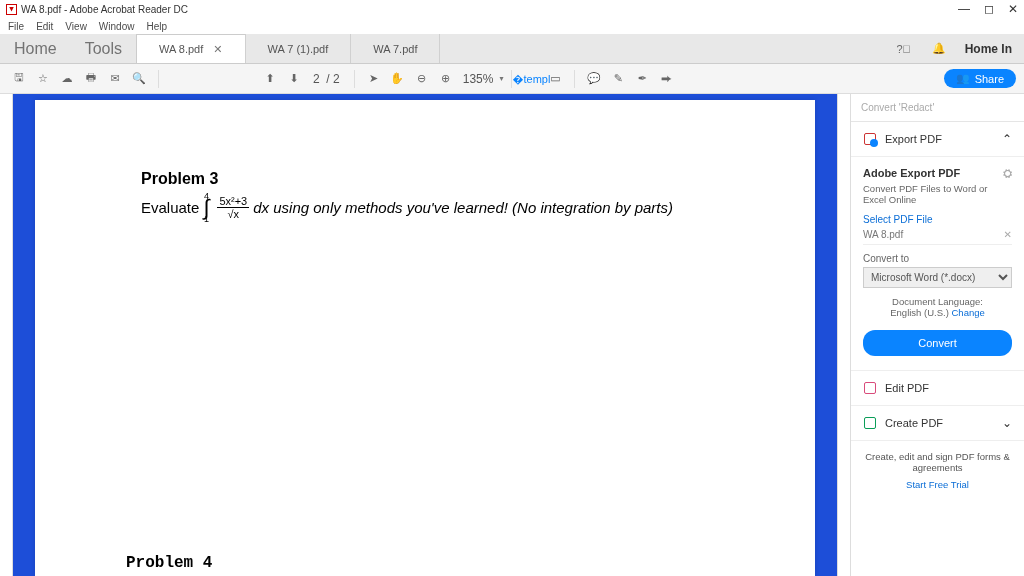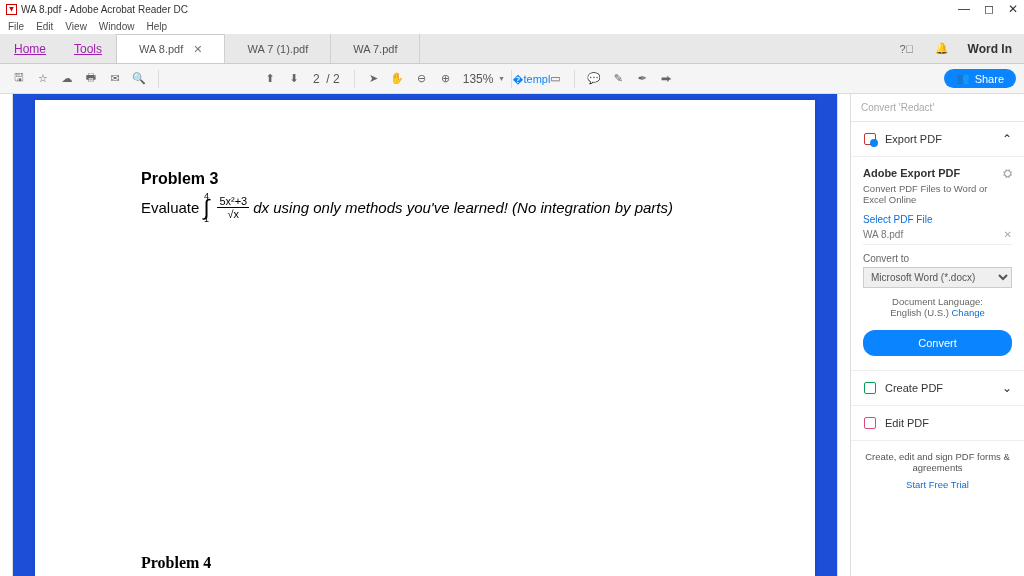--- a/index.html
+++ b/index.html
@@ -3,21 +3,21 @@
 <meta charset="utf-8">
 <style>
 * { margin: 0; padding: 0; box-sizing: border-box; font-family: "Segoe UI", Arial, sans-serif; }
 body { width: 1024px; height: 576px; overflow: hidden; background: #fff; display: flex; flex-direction: column; font-size: 11px; color: #333; }
 .title-bar { height: 18px; background: #fff; display: flex; align-items: center; padding: 0 6px; font-size: 10px; }
 .title-bar .logo { width: 11px; height: 11px; border: 1px solid #c00; margin-right: 4px; position: relative; }
 .title-bar .logo::after { content: ""; position: absolute; inset: 2px; background: #c00; clip-path: polygon(0 0,100% 0,50% 100%); }
 .title-bar .win-controls { margin-left: auto; display: flex; gap: 14px; font-size: 12px; }
 .menu-bar { height: 16px; display: flex; align-items: center; gap: 12px; padding: 0 8px; font-size: 10px; color: #4b4b4b; background:#fff;}
 .tab-strip { height: 30px; background: #e8e8e8; display: flex; align-items: stretch; border-bottom: 1px solid #ccc; }
-.tab-strip .home, .tab-strip .tools { padding: 0 14px; display: flex; align-items: center; font-size: 12px; color: #a21caf; text-decoration: underline; }
+.tab-strip .home, .tab-strip .tools { padding: 0 14px; display: flex; align-items: center; font-size: 16px; color: #737373; }
 .doc-tab { padding: 0 22px; display: flex; align-items: center; font-size: 11px; color: #555; background: #e8e8e8; border-right: 1px solid #d0d0d0; position: relative; gap: 10px; }
 .doc-tab.active { background: #fff; border-top: 1px solid #ccc; border-left: 1px solid #ccc; }
 .doc-tab .close { font-size: 11px; color: #777; }
 .right-head { margin-left: auto; display: flex; align-items: center; gap: 14px; padding: 0 12px; }
 .right-head .signin { font-size: 12px; color: #333; font-weight: 600;}
 .toolbar { height: 30px; background: #f5f5f5; border-bottom: 1px solid #ddd; display: flex; align-items: center; padding: 0 8px; gap: 2px; }
 .tb-ico { width: 22px; height: 22px; display: flex; align-items: center; justify-content: center; color: #666; }
 .tb-sep { width: 1px; height: 18px; background: #ddd; margin: 0 6px; }
 .page-ind { font-size: 12px; color: #555; padding: 0 6px; }
 .zoom-val { font-size: 12px; color: #555; padding: 0 4px; }
@@ -29,21 +29,21 @@
 .doc-area::after{right:0; border-left:1px solid #ddd;}
 .page { width: 780px; background: #fff; margin: 6px 0 0; padding: 70px 50px 10px 50px; font-family: "Times New Roman", serif; color: #000; box-shadow: 0 0 4px rgba(0,0,0,0.15); position:relative;}
 .page h3 { font-size: 16px; font-weight: bold; margin: 0 0 4px 56px; }
 .problem-line { font-size: 15px; margin-left: 56px; display: flex; align-items: center; }
 .intg { display: inline-flex; flex-direction: column; align-items: center; margin: 0 4px; line-height: 0.9; }
 .intg .lim { font-size: 9px; }
 .intg .sym { font-size: 22px; line-height: 0.7; }
 .frac { display: inline-flex; flex-direction: column; align-items: center; margin: 0 4px; line-height: 1; }
 .frac .num { border-bottom: 1px solid #000; padding: 0 2px; font-size: 11px; }
 .frac .den { font-size: 11px; padding-top:1px;}
-.p4 { position: absolute; bottom: 4px; left: 106px; font-size: 16px; font-weight: bold; font-family:Liberation Serif, serif;}
+.p4 { position: absolute; bottom: 4px; left: 91px; font-size: 16px; font-weight: bold; font-family:Liberation Mono, monospace;}
 .side { width: 174px; border-left: 1px solid #ddd; display: flex; flex-direction: column; background: #fff; font-size: 10px; }
 .side .search { border-bottom: 1px solid #e5e5e5; padding: 8px 10px; color: #aaa; }
 .tool-row { padding: 10px 12px; display: flex; align-items: center; gap: 8px; border-bottom: 1px solid #eee; font-size: 11px; color: #333; }
 .tool-row.hd { font-weight: 400; }
 .tool-row .chev { margin-left: auto; font-size: 12px; }
 .export-body { padding: 10px 12px; border-bottom:1px solid #eee; }
 .export-body .htxt { font-weight: bold; font-size: 11px; display:flex; justify-content:space-between;}
 .export-body .sub { color: #666; font-size: 9.5px; margin: 3px 0 8px; line-height:1.2;}
 .export-body .lbl { color: #0a6dd6; font-size: 10px; }
 .export-body .file { display: flex; justify-content: space-between; align-items: center; padding: 4px 0; border-bottom: 1px solid #eee; color:#777; margin-bottom:8px;}
@@ -90,21 +90,21 @@
   </div>
   <div class="doc-tab">
     <span>WA 7 (1).pdf</span>
   </div>
   <div class="doc-tab">
     <span>WA 7.pdf</span>
   </div>
   <div class="right-head">
     <span class="tb-ico">?⃝</span>
     <span class="tb-ico">🔔</span>
-    <span class="signin">Word In</span>
+    <span class="signin">Home In</span>
   </div>
 </div>
 
 <div class="toolbar">
   <span class="tb-ico">🖫</span>
   <span class="tb-ico">☆</span>
   <span class="tb-ico">☁</span>
   <span class="tb-ico">🖶</span>
   <span class="tb-ico">✉</span>
   <span class="tb-ico">🔍</span>
@@ -179,26 +179,26 @@
       </div>
       <div class="lbl2">Convert to</div>
       <select><option>Microsoft Word (*.docx)</option></select>
       <div class="lang">
         <span>Document Language:</span><br>
         <span>English (U.S.) </span><a href="#">Change</a>
       </div>
       <div class="convert-btn">Convert</div>
     </div>
     <div class="tool-row">
+      <span class="ico-pdf pink"></span>
+      <span>Edit PDF</span>
+    </div>
+    <div class="tool-row">
       <span class="ico-pdf green"></span>
       <span>Create PDF</span>
       <span class="chev">⌄</span>
     </div>
-    <div class="tool-row">
-      <span class="ico-pdf pink"></span>
-      <span>Edit PDF</span>
-    </div>
     <div class="promo">
       <span>Create, edit and sign PDF forms &amp; agreements</span>
       <a href="#">Start Free Trial</a>
     </div>
   </div>
 </div>
 
 </body></html>

